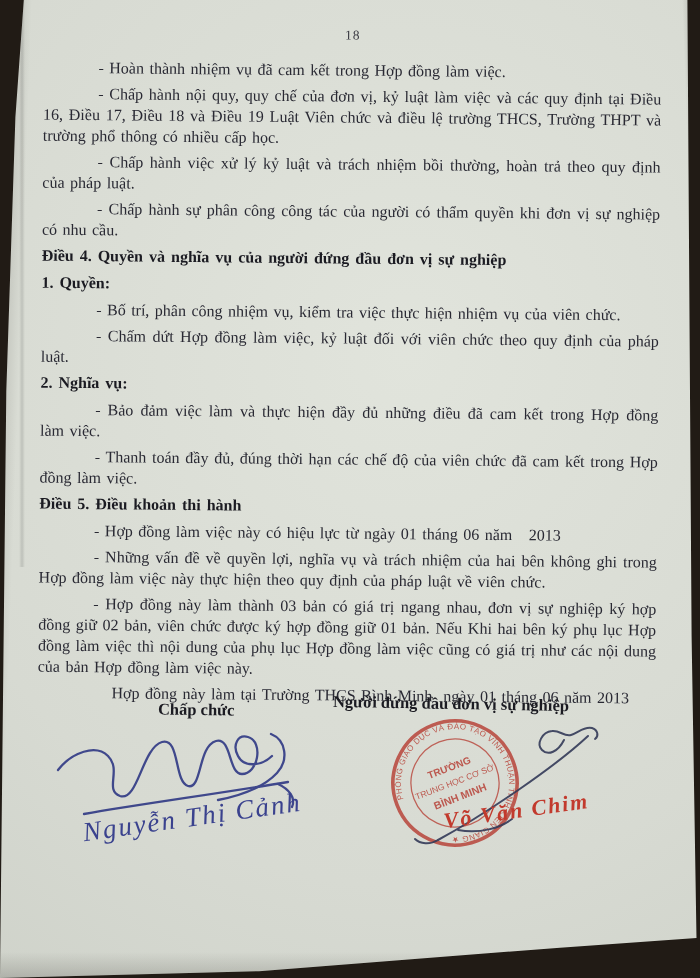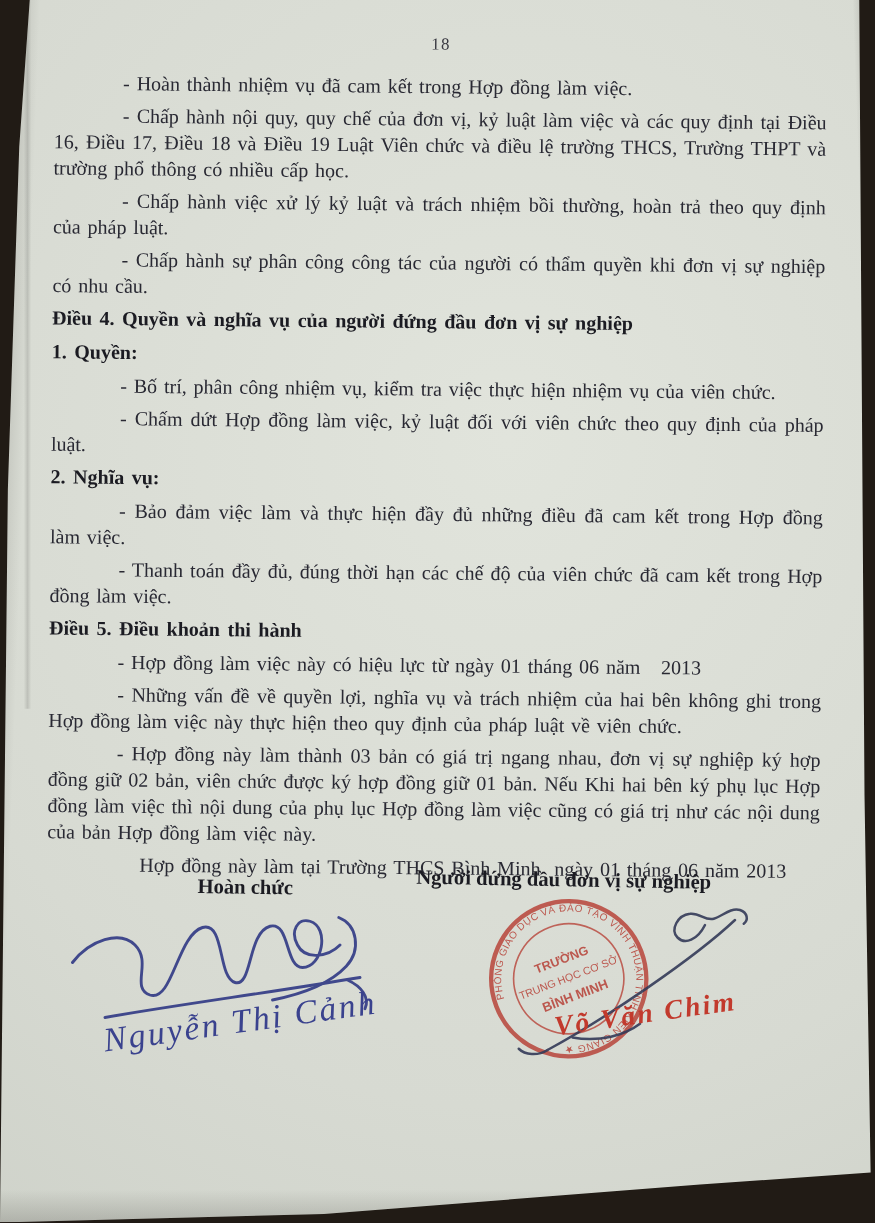--- a/index.html
+++ b/index.html
@@ -94,21 +94,21 @@
       <p class="para heading">2. Nghĩa vụ:</p>
       <p class="para">- Bảo đảm việc làm và thực hiện đầy đủ những điều đã cam kết trong Hợp đồng làm việc.</p>
       <p class="para">- Thanh toán đầy đủ, đúng thời hạn các chế độ của viên chức đã cam kết trong Hợp đồng làm việc.</p>
       <p class="para heading">Điều 5. Điều khoản thi hành</p>
       <p class="para">- Hợp đồng làm việc này có hiệu lực từ ngày 01 tháng 06 năm &nbsp; 2013</p>
       <p class="para">- Những vấn đề về quyền lợi, nghĩa vụ và trách nhiệm của hai bên không ghi trong Hợp đồng làm việc này thực hiện theo quy định của pháp luật về viên chức.</p>
       <p class="para">- Hợp đồng này làm thành 03 bản có giá trị ngang nhau, đơn vị sự nghiệp ký hợp đồng giữ 02 bản, viên chức được ký hợp đồng giữ 01 bản. Nếu Khi hai bên ký phụ lục Hợp đồng làm việc thì nội dung của phụ lục Hợp đồng làm việc cũng có giá trị như các nội dung của bản Hợp đồng làm việc này.</p>
       <p class="para closing">Hợp đồng này làm tại Trường THCS Bình Minh &nbsp;ngày 01 tháng 06 năm 2013</p>
     </div>
 
-    <div class="sig-title left">Hoàn chức</div>
+    <div class="sig-title left">Chấp chức</div>
     <div class="sig-title right">Người đứng đầu đơn vị sự nghiệp</div>
 
     <svg class="sig-svg" width="280" height="160" viewBox="0 0 280 160">
       <g fill="none" stroke="#333c86" stroke-width="2.3" stroke-linecap="round" opacity="0.92">
         <path d="M12,56 C26,38 50,30 62,42 C76,56 58,76 74,82 C92,88 96,34 116,28 C134,23 128,68 142,72 C156,76 152,32 170,27 C186,23 182,60 196,60 C212,60 218,28 202,23 C192,20 186,31 192,42 C198,54 216,52 226,42"></path>
         <path d="M225,20 C240,26 243,46 231,59 C217,74 192,82 172,86"></path>
         <path d="M38,100 C95,90 170,80 242,68"></path>
         <path d="M232,70 C243,75 250,84 246,93"></path>
       </g>
     </svg>

